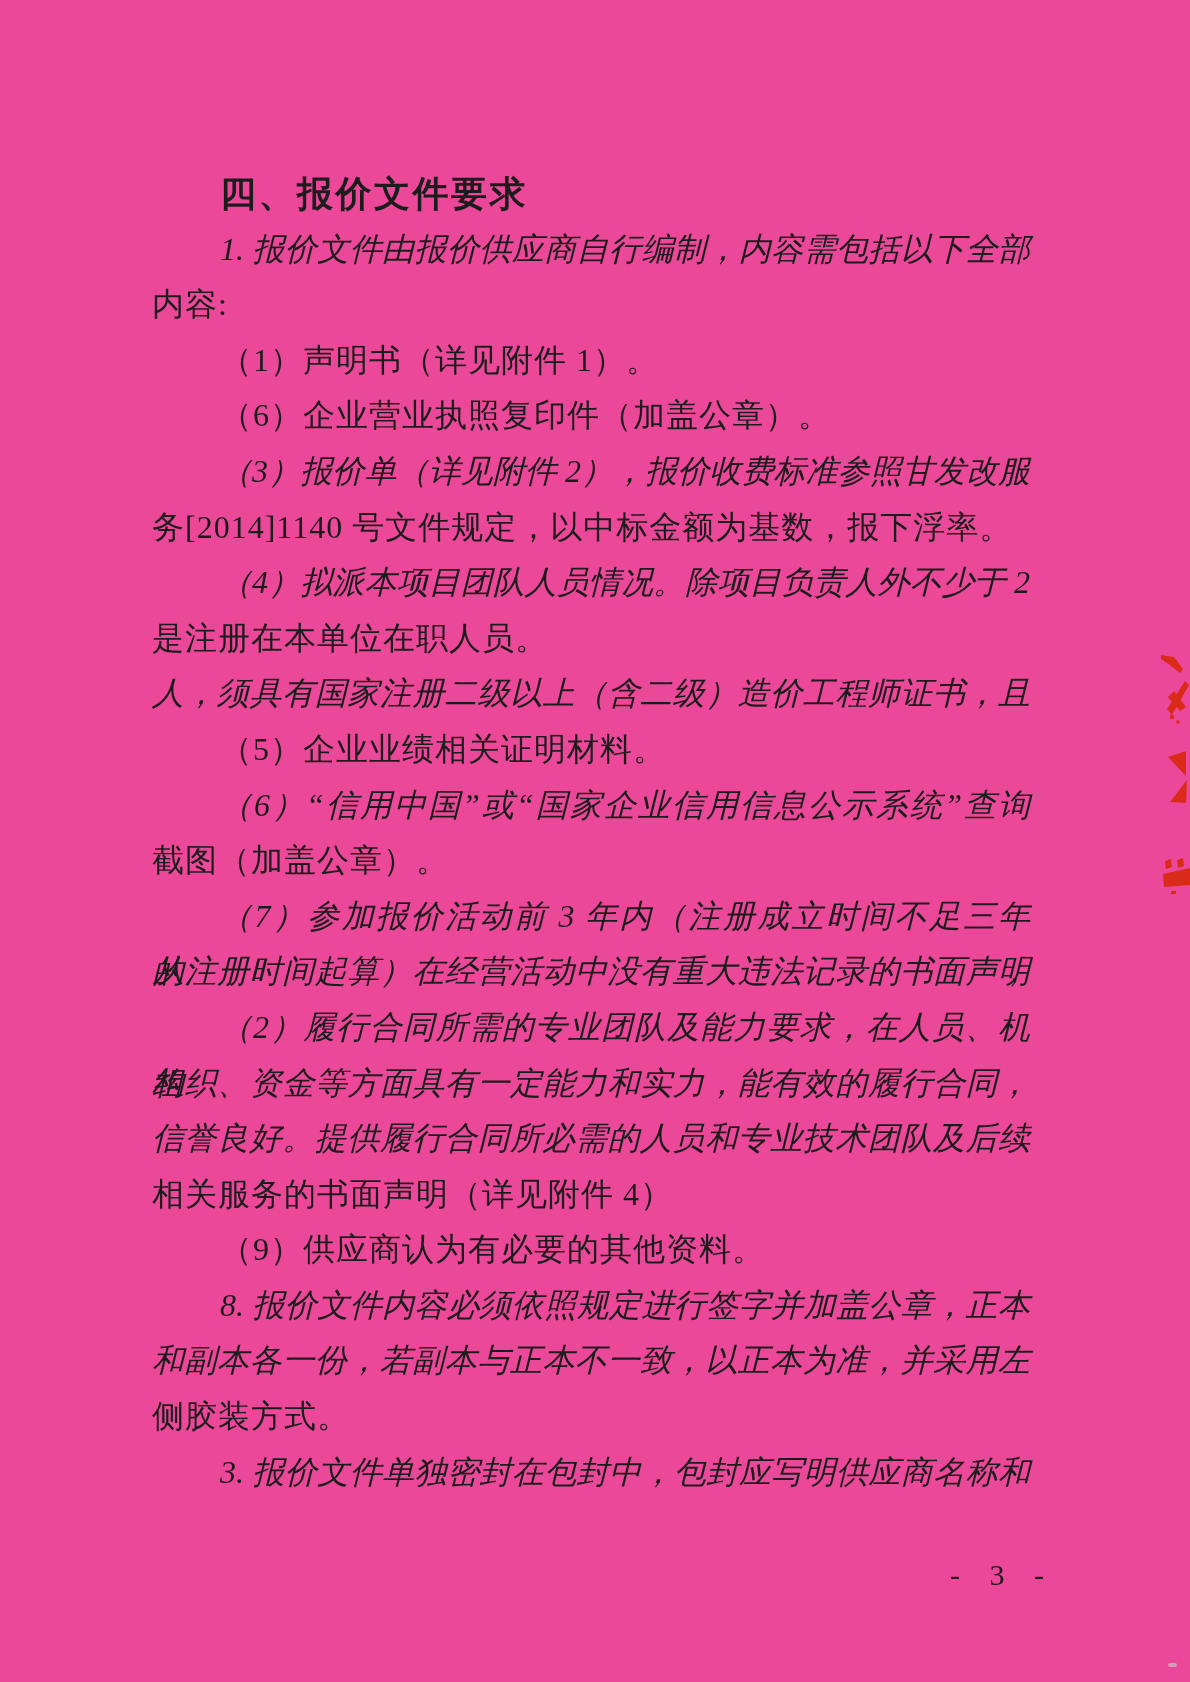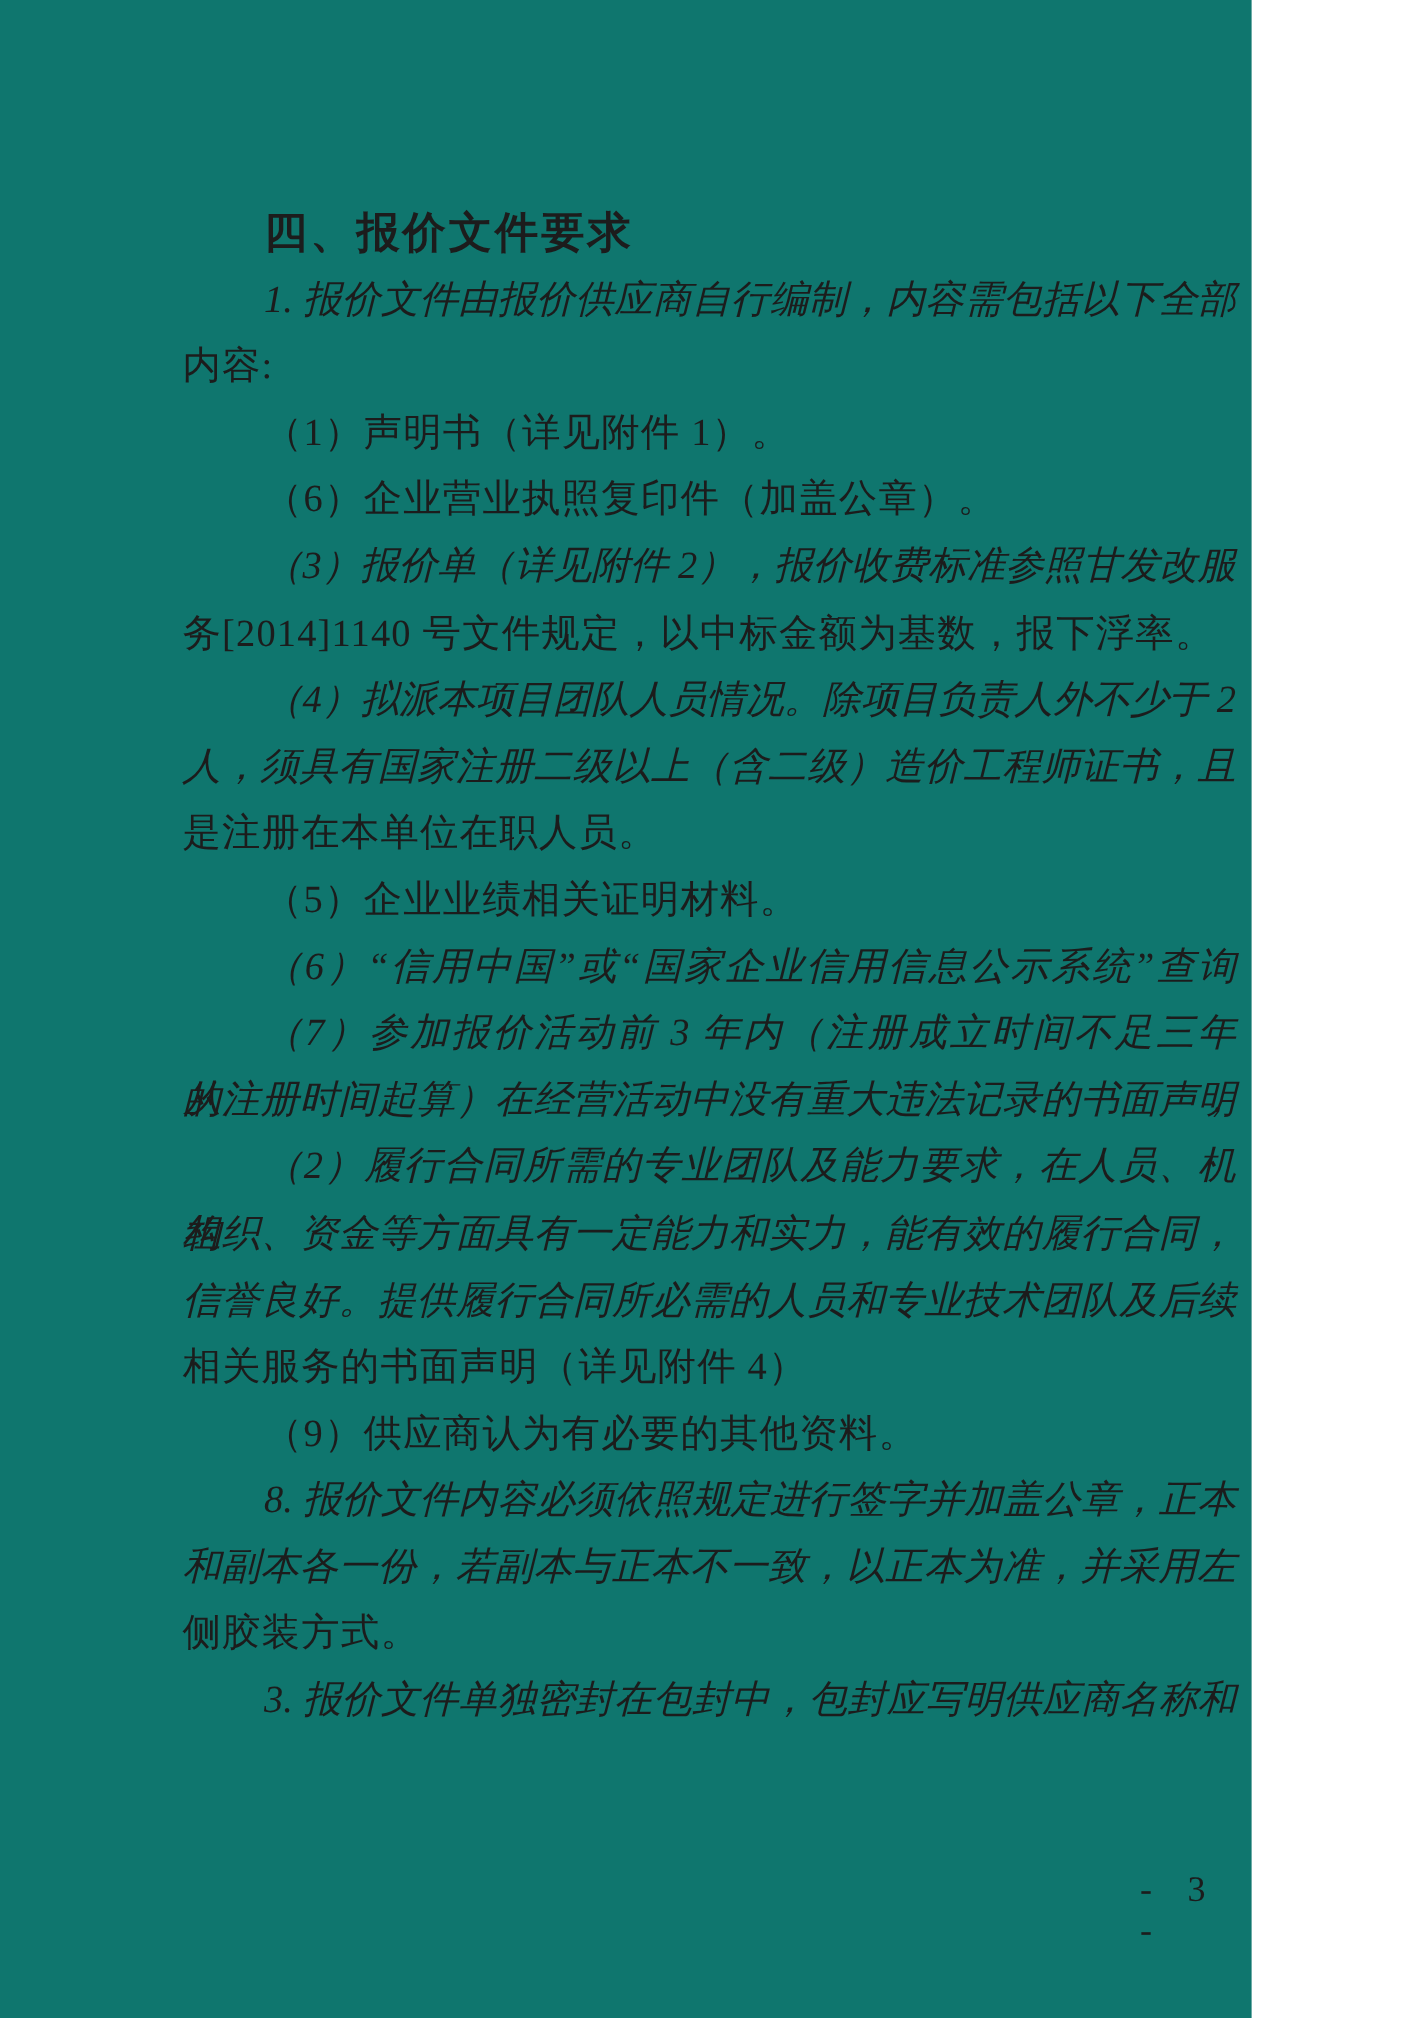--- a/index.html
+++ b/index.html
@@ -2,23 +2,23 @@
 <html lang="zh" style="--seal-color: #d92a1a;"><head>
 <meta charset="utf-8">
 <style>
   html, body {
     margin: 0;
     padding: 0;
     background: #ffffff;
   }
   .page {
     position: relative;
-    width: 1043px;
+    width: 1190px;
     height: 1682px;
-    background: #0f766e;
+    background: #ec4899;
     overflow: hidden;
     font-family: "Liberation Serif", "DejaVu Serif", serif;
     color: #1c1c1c;
   }
   .doc-body {
     position: absolute;
     left: 152px;
     top: 166px;
     width: 878px;
     font-size: 32px;
@@ -81,24 +81,25 @@
 
   <div class="doc-body" id="doc-body">
       <div class="line heading indent">四、报价文件要求</div>
       <div class="line indent fill">1. 报价文件由报价供应商自行编制，内容需包括以下全部</div>
       <div class="line">内容:</div>
       <div class="line indent">（1）声明书（详见附件 1）。</div>
       <div class="line indent">（6）企业营业执照复印件（加盖公章）。</div>
       <div class="line indent fill">（3）报价单（详见附件 2），报价收费标准参照甘发改服</div>
       <div class="line">务[2014]1140 号文件规定，以中标金额为基数，报下浮率。</div>
       <div class="line indent fill">（4）拟派本项目团队人员情况。除项目负责人外不少于 2</div>
+      <div class="line">是注册在本单位在职人员。</div>
       <div class="line fill">人，须具有国家注册二级以上（含二级）造价工程师证书，且</div>
-      <div class="line">是注册在本单位在职人员。</div>
       <div class="line indent">（5）企业业绩相关证明材料。</div>
       <div class="line indent fill">（6）“信用中国”或“国家企业信用信息公示系统”查询</div>
+      <div class="line">截图（加盖公章）。</div>
       <div class="line indent fill">（7）参加报价活动前 3 年内（注册成立时间不足三年的，</div>
       <div class="line fill">从注册时间起算）在经营活动中没有重大违法记录的书面声明</div>
       <div class="line indent fill">（2）履行合同所需的专业团队及能力要求，在人员、机构</div>
       <div class="line fill">组织、资金等方面具有一定能力和实力，能有效的履行合同，</div>
       <div class="line fill">信誉良好。提供履行合同所必需的人员和专业技术团队及后续</div>
       <div class="line">相关服务的书面声明（详见附件 4）</div>
       <div class="line indent">（9）供应商认为有必要的其他资料。</div>
       <div class="line indent fill">8. 报价文件内容必须依照规定进行签字并加盖公章，正本</div>
       <div class="line fill">和副本各一份，若副本与正本不一致，以正本为准，并采用左</div>
       <div class="line">侧胶装方式。</div>

